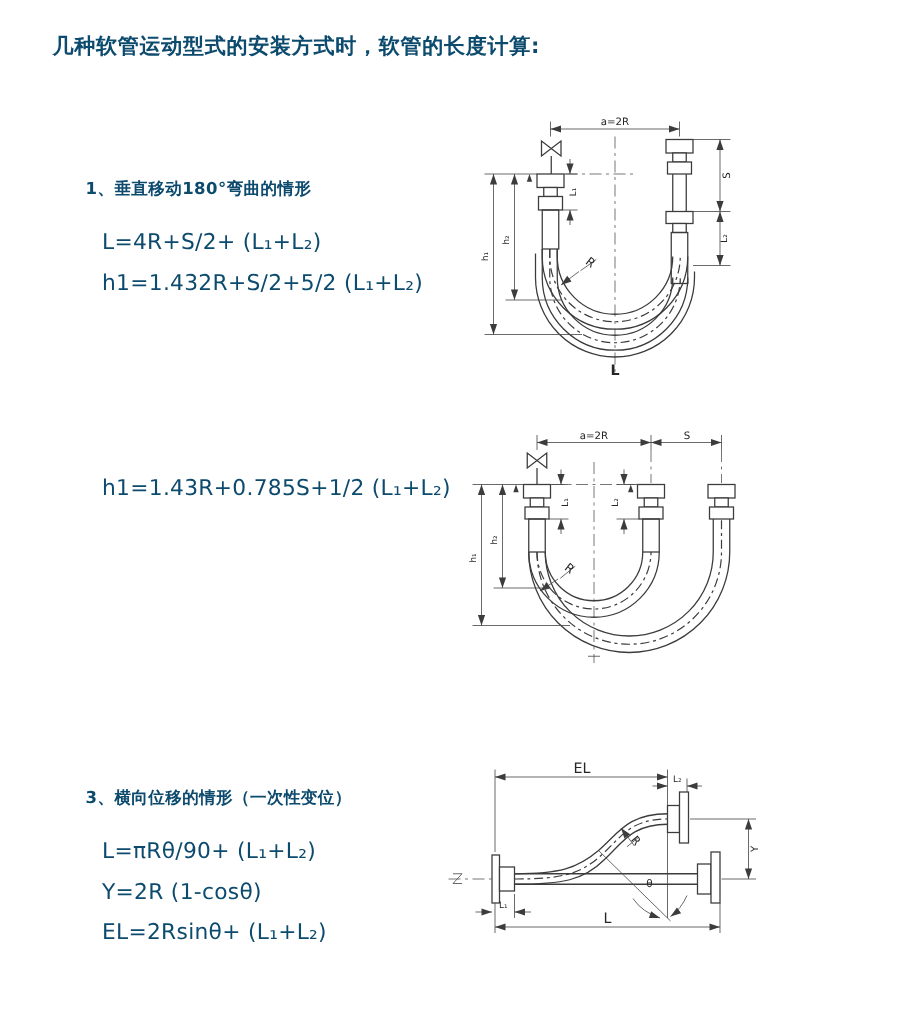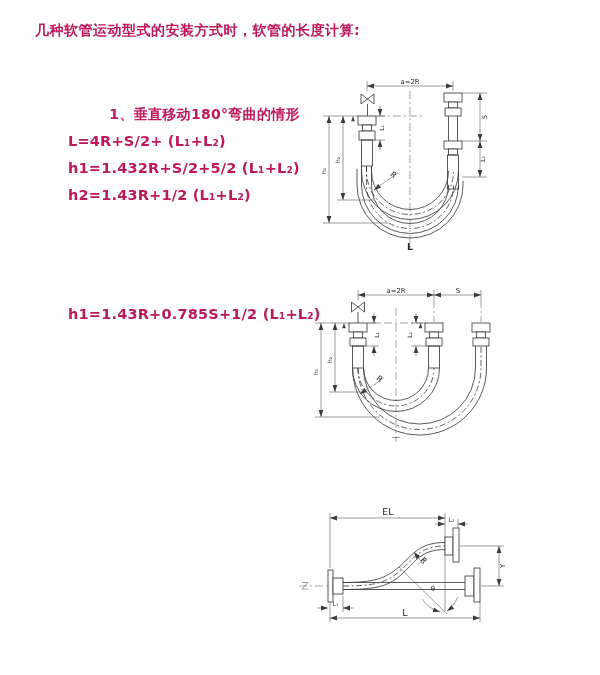--- a/index.html
+++ b/index.html
@@ -1,26 +1,26 @@
 <!DOCTYPE html>
 <html><head>
 <meta charset="utf-8">
 <style>
   html,body{margin:0;padding:0;background:#ffffff;}
   .page{
     position:relative;width:600px;height:675px;background:#ffffff;
-    font-family:"DejaVu Sans",sans-serif;color:#be185d;overflow:hidden;
+    font-family:"DejaVu Sans",sans-serif;color:#0c4a6e;overflow:hidden;
   }
   .title{
     position:absolute;left:35px;top:22px;margin:0;
     font-size:14px;font-weight:bold;letter-spacing:.5px;
   }
   .sec{position:absolute;left:45px;}
-  .sec h2{margin:0;font-size:14px;font-weight:bold;letter-spacing:.3px;text-align:right;}
-  .formulas{margin:8px 0 0 23px;font-weight:bold;}
+  .sec h2{margin:12px;font-size:11px;font-weight:bold;letter-spacing:.3px;}
+  .formulas{margin:20px 0 0 23px;}
   .formulas p{margin:0 0 7.5px 0;font-size:14.5px;line-height:19.5px;letter-spacing:.2px;}
   #sec1{top:106px;}
   #sec2{top:297px;}
   #sec3{top:512px;}
   svg.diagram{position:absolute;}
   #d1{left:310px;top:73px;}
   #d2{left:308px;top:280px;}
   #d3{left:295px;top:500px;}
   svg .ln{stroke:#3c3c3c;stroke-width:.85;fill:none;}
   svg .thin{stroke:#4a4a4a;stroke-width:.55;fill:none;}
@@ -38,30 +38,37 @@
 
 <div class="page">
 
   <h1 class="title">几种软管运动型式的安装方式时，软管的长度计算:</h1>
 
   <section class="sec" id="sec1">
     <h2>1、垂直移动180°弯曲的情形</h2>
     <div class="formulas">
       <p>L=4R+S/2+ (L₁+L₂)</p>
       <p>h1=1.432R+S/2+5/2 (L₁+L₂)</p>
-      <p>h2=1.43R+1/2 (L₁+L₂)</p>
     </div>
   </section>
 
   <section class="sec" id="sec2">
     <div class="formulas">
       <p>h1=1.43R+0.785S+1/2 (L₁+L₂)</p>
     </div>
   </section>
 
+  <section class="sec" id="sec3">
+    <h2>3、横向位移的情形（一次性变位）</h2>
+    <div class="formulas">
+      <p>L=πRθ/90+ (L₁+L₂)</p>
+      <p>Y=2R (1-cosθ)</p>
+      <p>EL=2Rsinθ+ (L₁+L₂)</p>
+    </div>
+  </section>
 
   <svg id="d1" class="diagram" width="225" height="182" viewBox="0 0 225 182">
     <defs>
       <marker id="ar1" markerUnits="userSpaceOnUse" markerWidth="8" markerHeight="6" refX="7.4" refY="3" orient="auto-start-reverse">
         <path d="M0.4,0.6 L7.4,3 L0.4,5.4 Z" fill="#3c3c3c"></path>
       </marker>
       <pattern id="br1" width="3.4" height="3.4" patternUnits="userSpaceOnUse">
         <path d="M0,3.4 L3.4,0 M0,0 L3.4,3.4" stroke="#606060" stroke-width="0.45"></path>
       </pattern>
     </defs>

